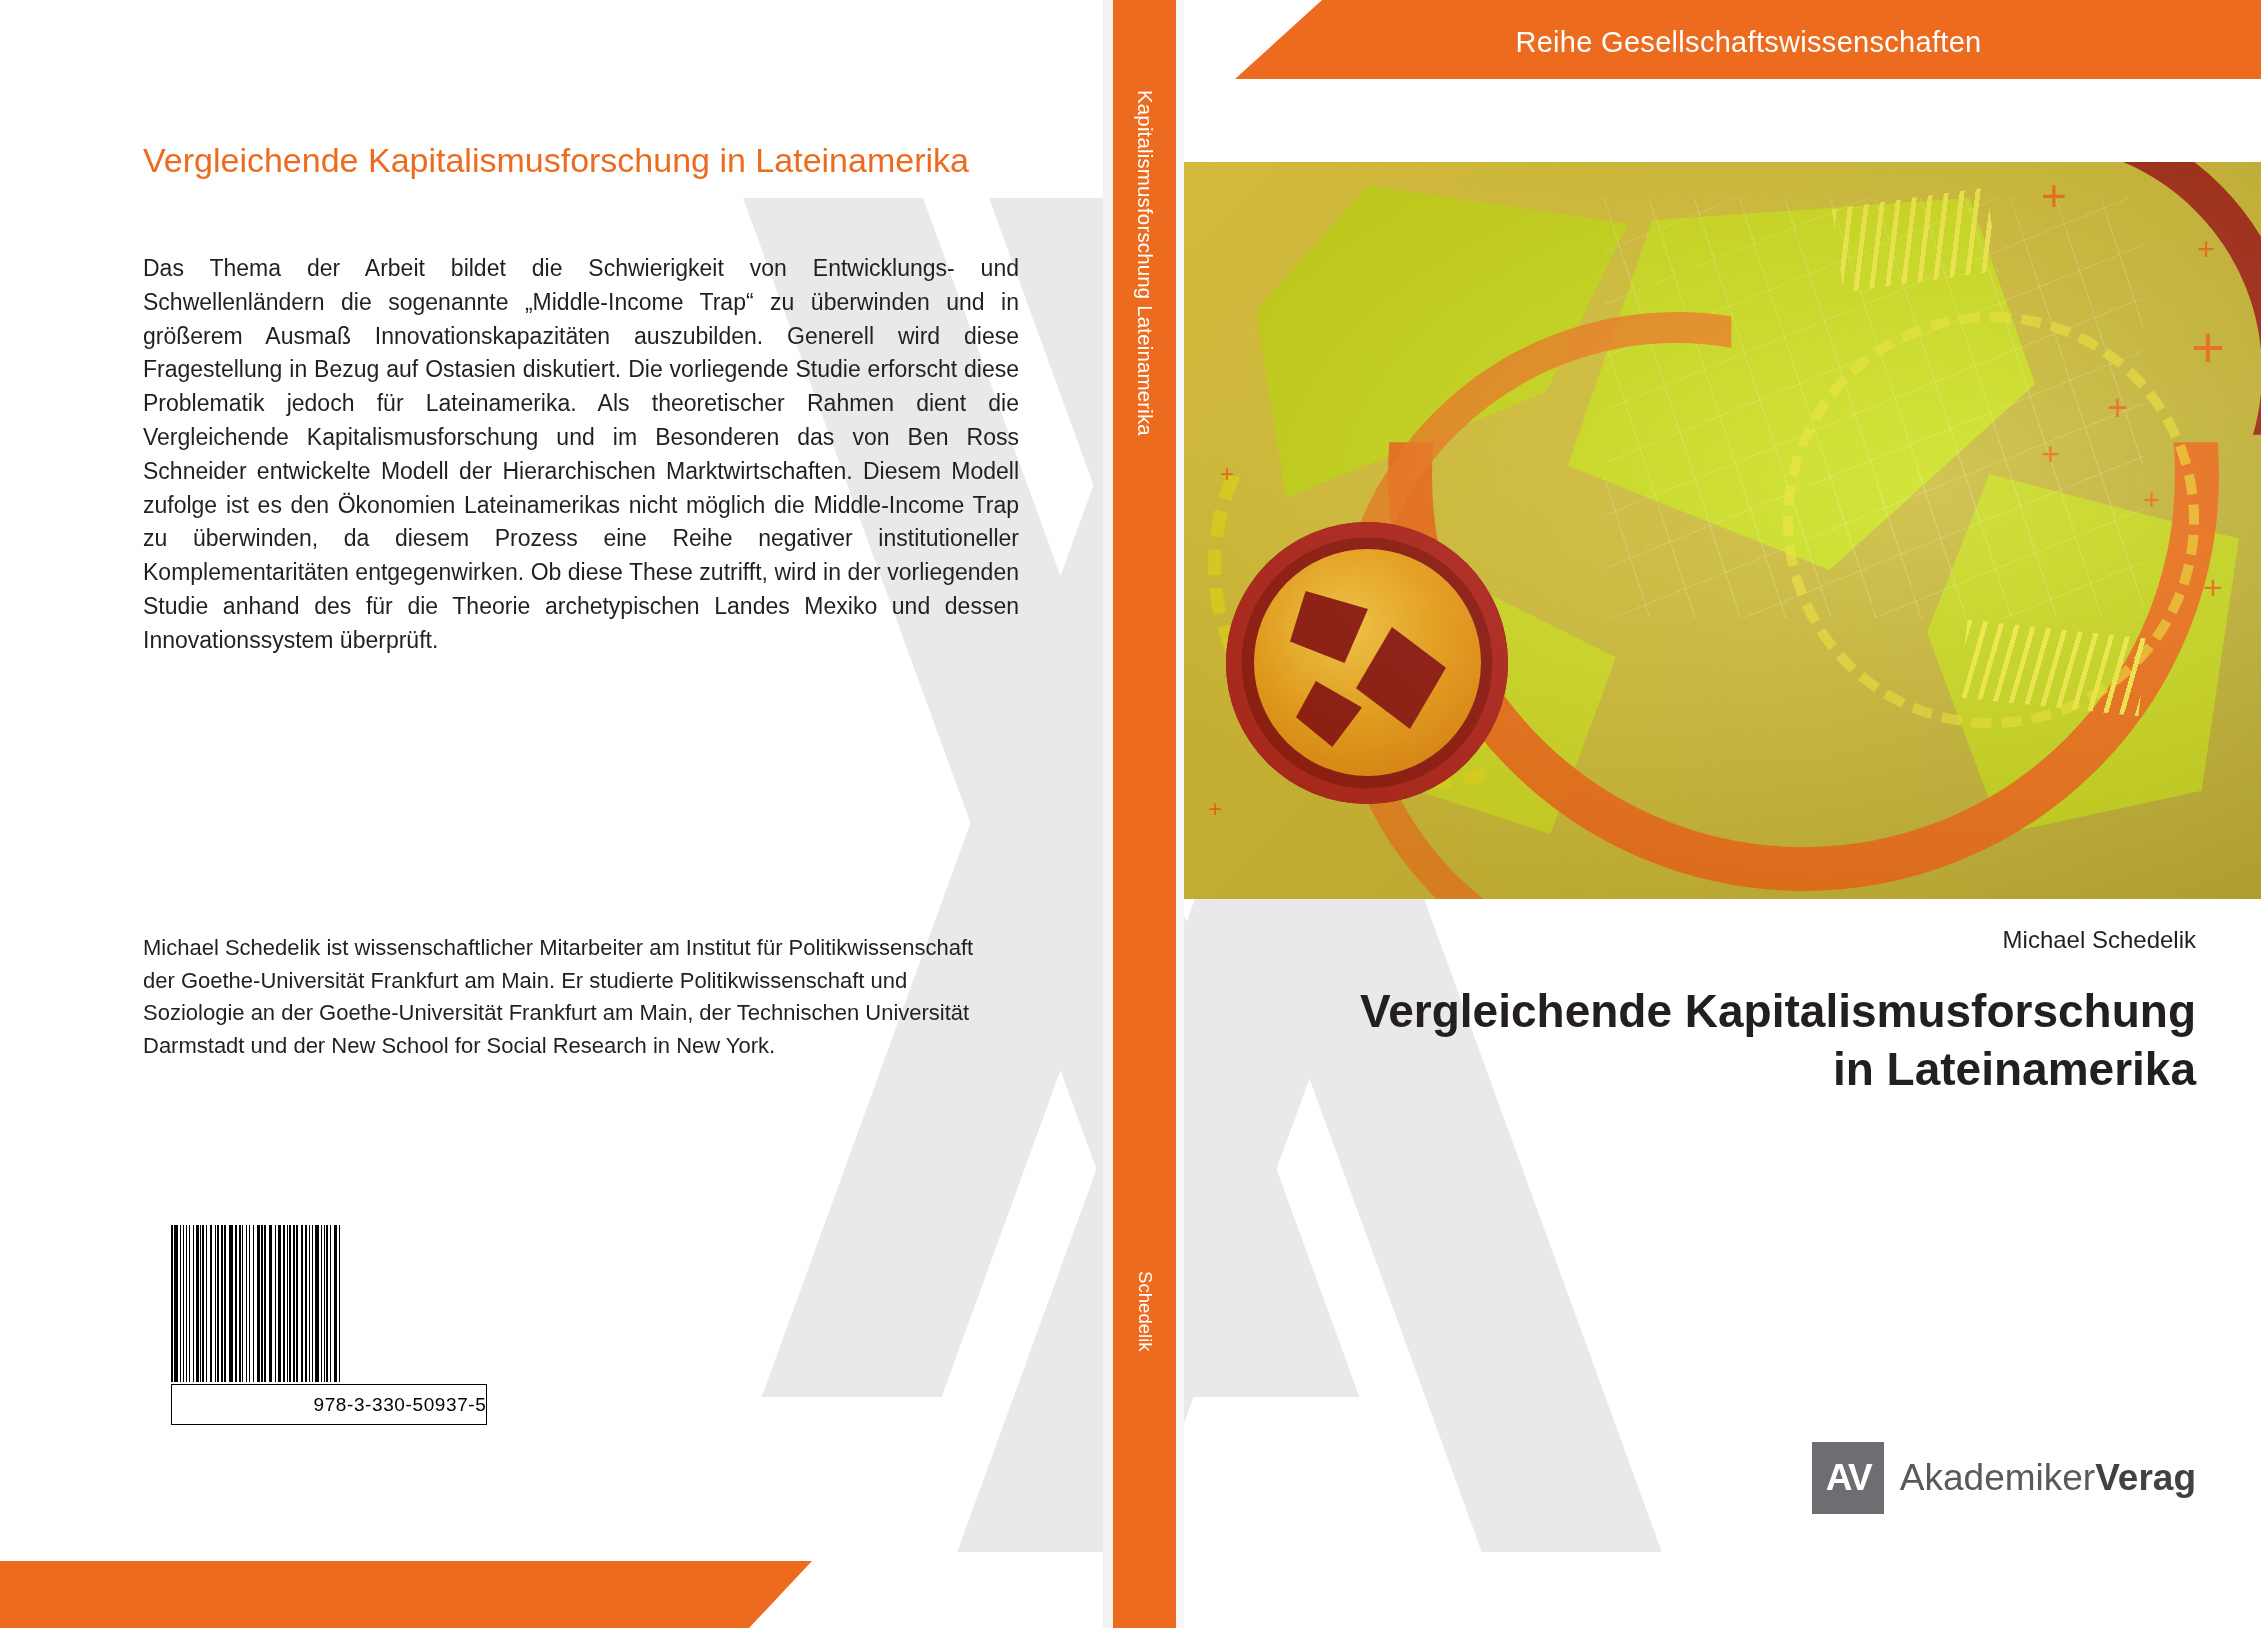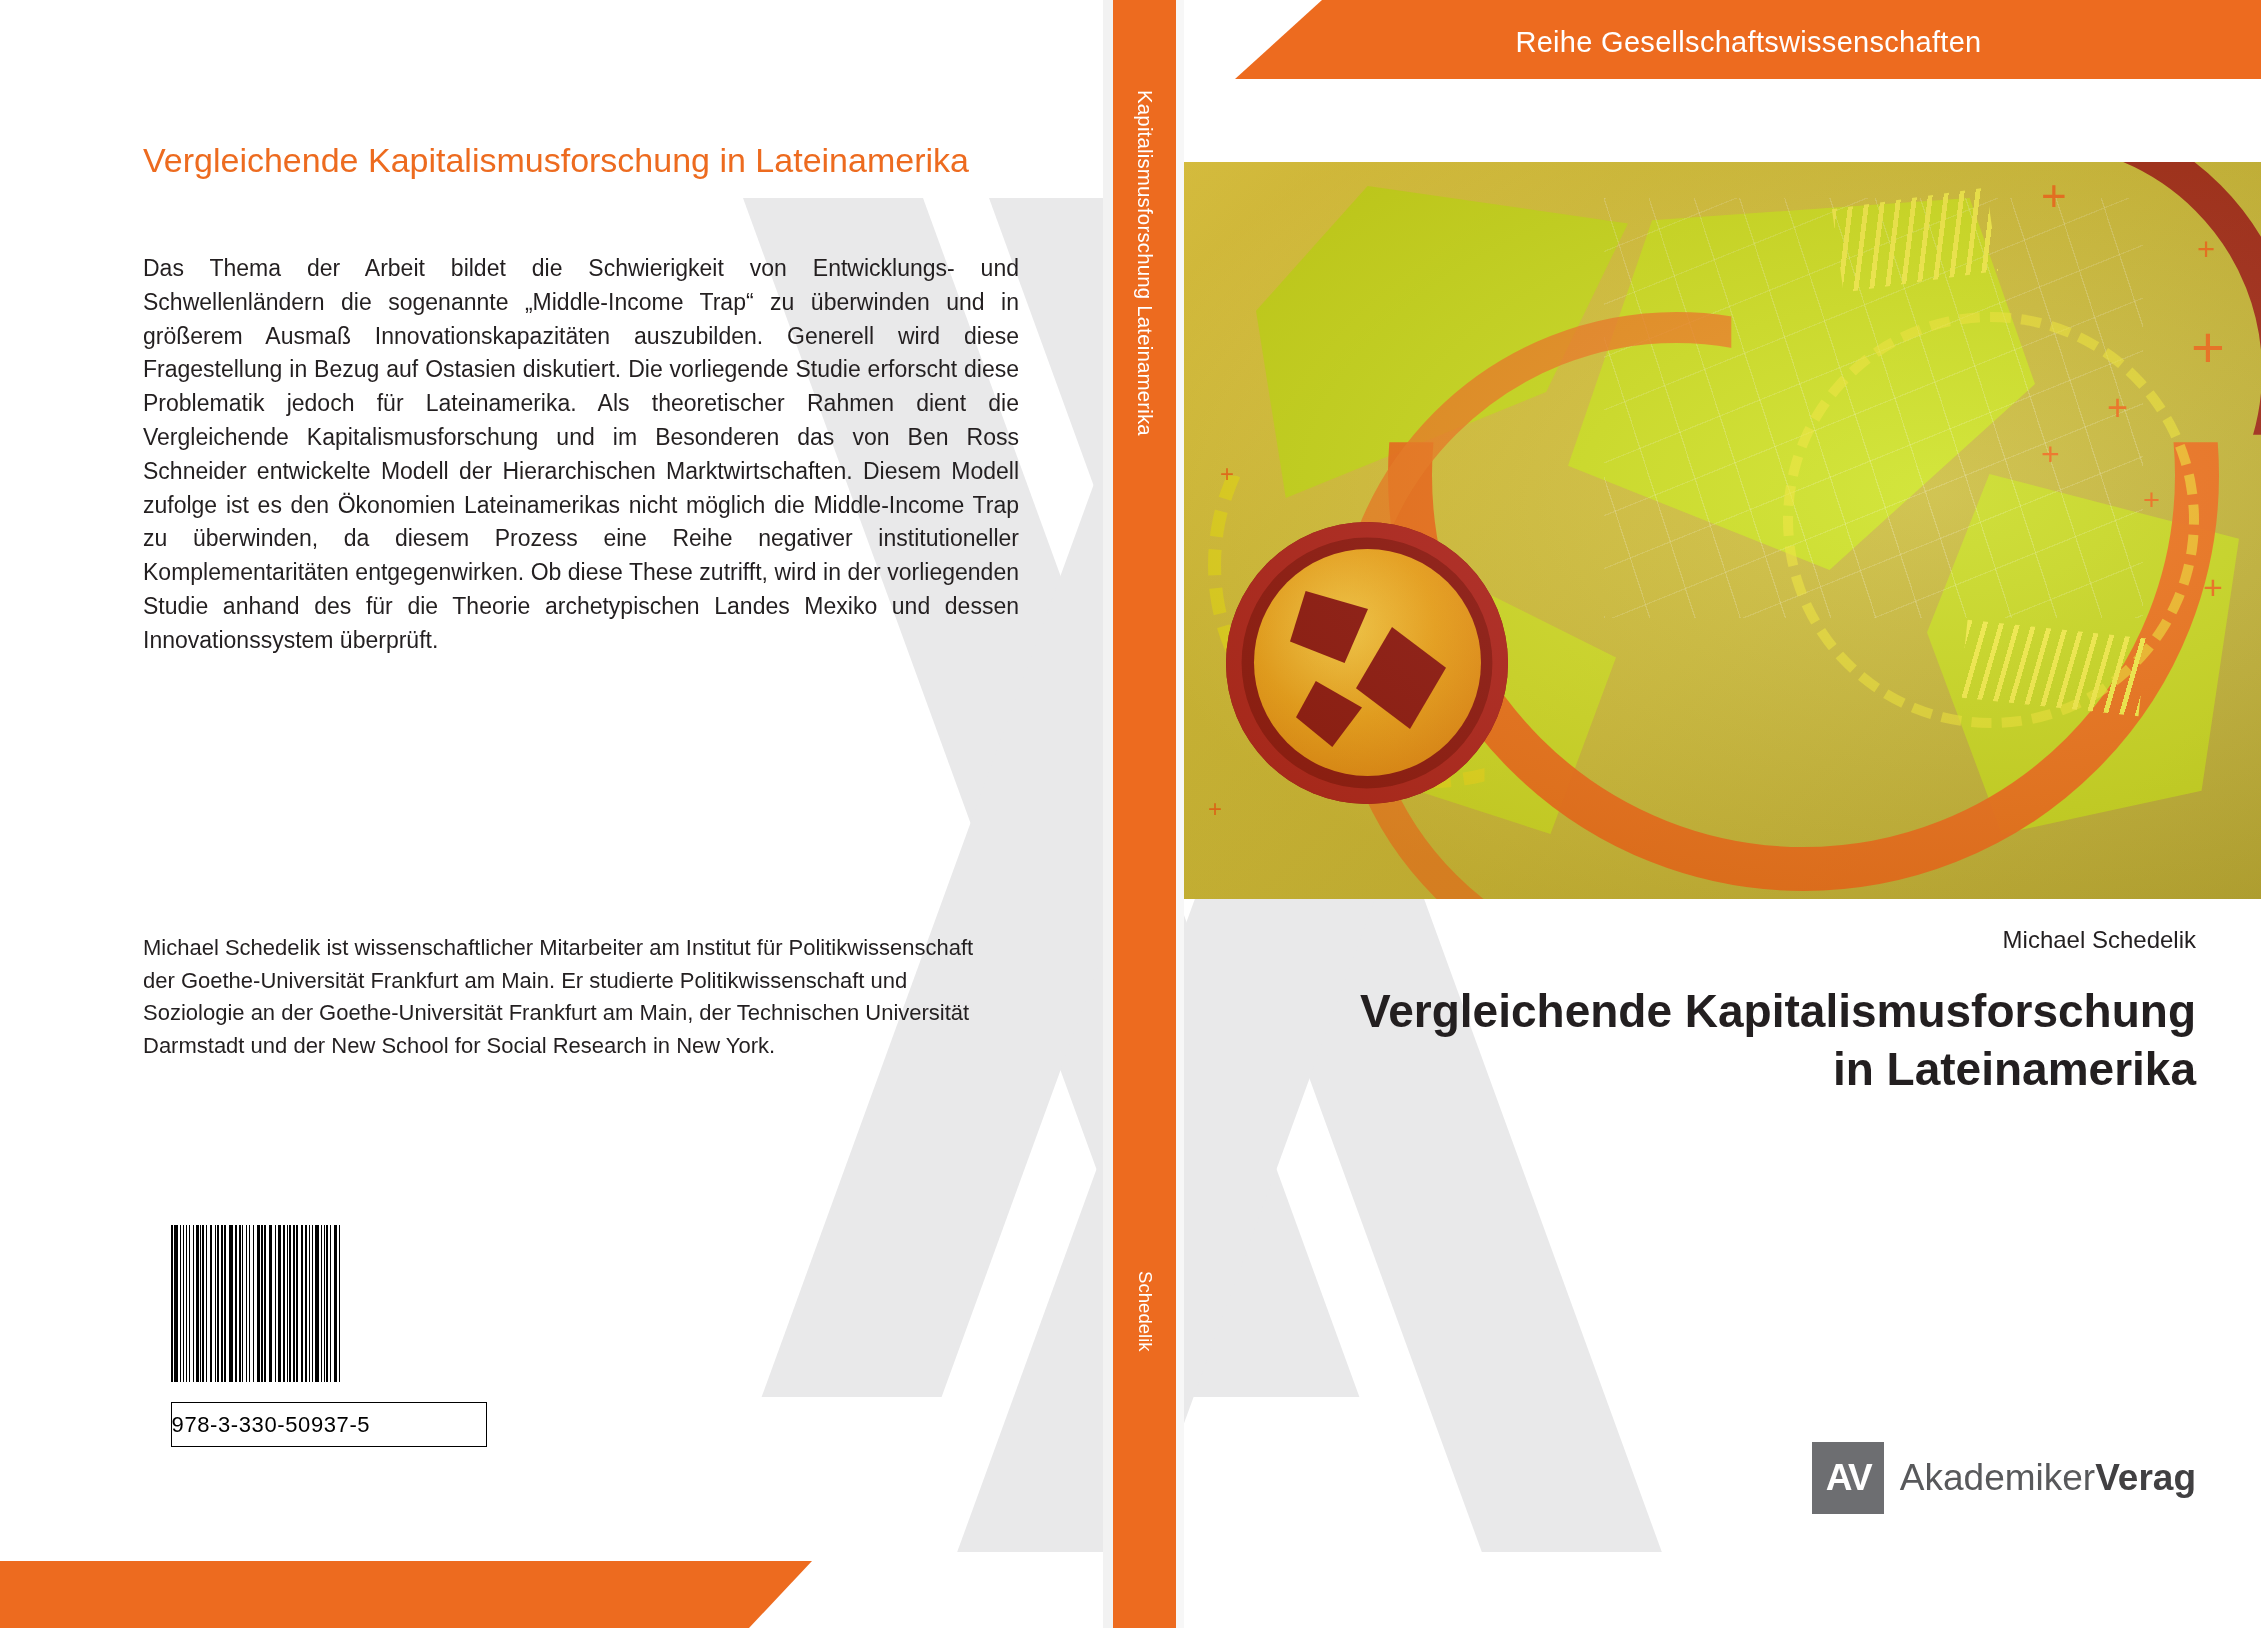--- a/index.html
+++ b/index.html
@@ -191,25 +191,25 @@
     display: flex;
     align-items: stretch;
     gap: 0;
   }
   .barcode-bars i {
     display: block;
     background: #000;
     height: 100%;
   }
   .barcode-isbn {
-    margin-top: 20px;
+    margin-top: 2px;
     border: 1.2px solid #000;
     padding: 8.4px 0 8.4px 0;
-    text-align: left;
-    font-size: 22px;
+    text-align: right;
+    font-size: 19px;
     color: #000;
     letter-spacing: 0.6px;
   }
 
   
   .front {
     position: absolute;
     left: 1184px;
     top: 0;
     width: 1077px;

